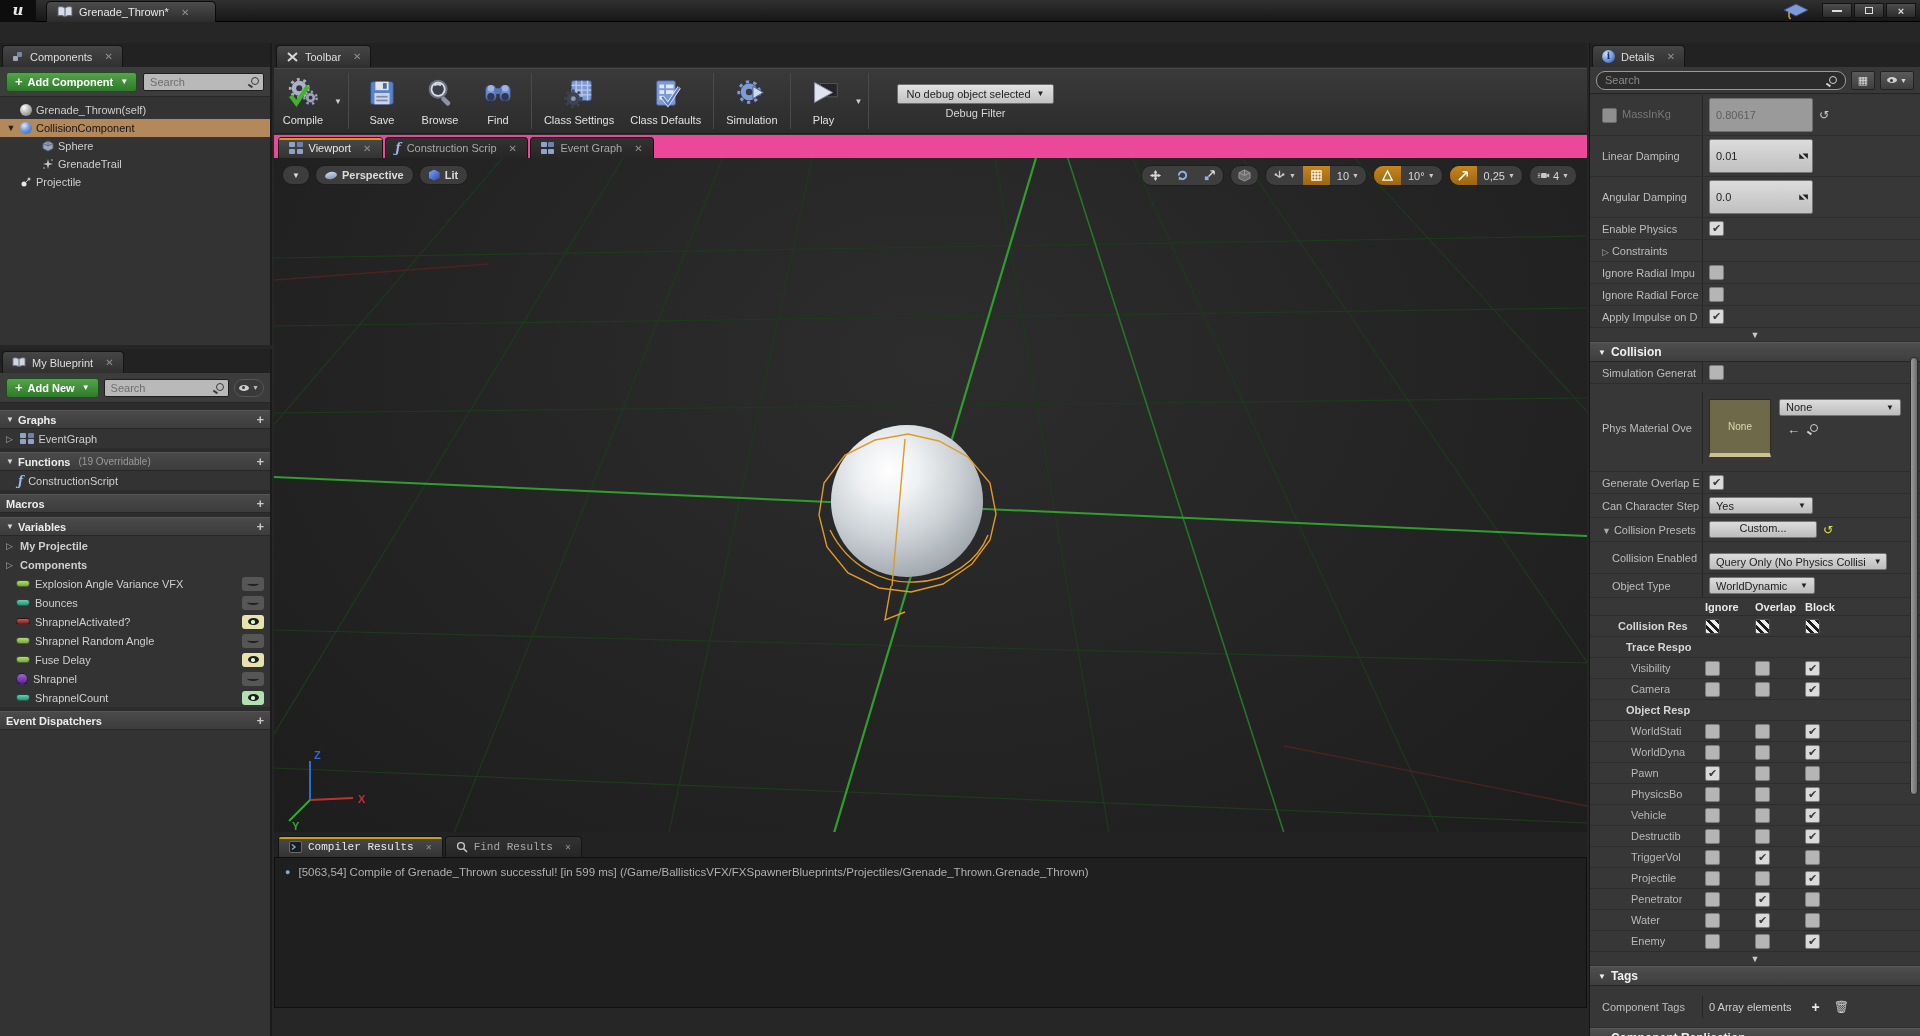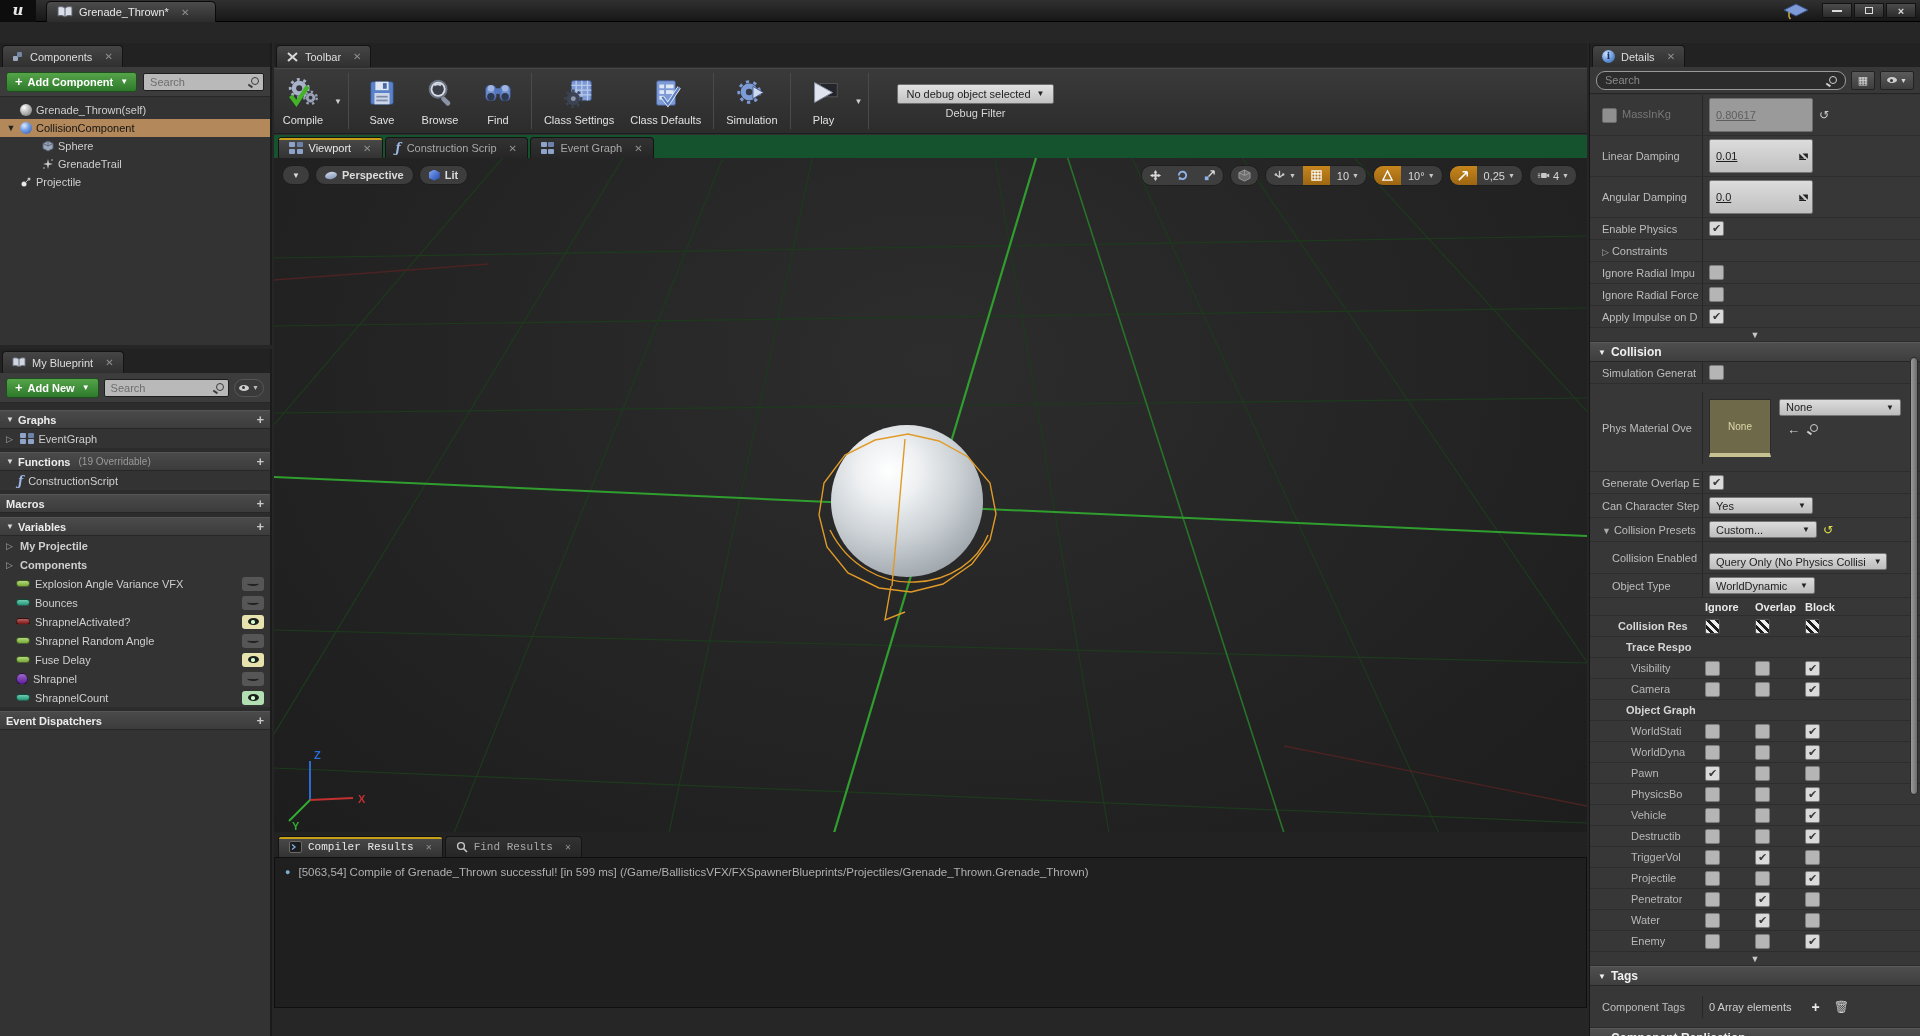--- a/index.html
+++ b/index.html
@@ -120,21 +120,21 @@
     margin:0 4px; }
   .tb-drop { font-size:8px; color:#cfcfcf; align-self:center; margin:0 2px; }
   #debug-group { display:flex; flex-direction:column; align-items:center; margin-left:24px; gap:3px; }
   #debug-dd { height:20px; background:linear-gradient(#e2e2e2,#c2c2c2); color:#1e1e1e;
     border:1px solid #6e6e6e; border-radius:2px; display:flex; align-items:center; gap:6px;
     padding:0 8px; font-size:11px; }
   #debug-dd .car { font-size:8px; color:#222; }
   #debug-filter-label { color:#d8d8d8; font-size:11px; }
 
   #doc-tabs { position:absolute; left:274px; top:135px; width:1313px; height:23px;
-    background:#14532d; display:flex; align-items:flex-end; padding-left:4px; }
+    background:#ec4899; display:flex; align-items:flex-end; padding-left:4px; }
   .dtab { height:21px; display:flex; align-items:center; gap:6px; padding:0 10px;
     background:linear-gradient(#323232,#262626); border:1px solid #141414; border-bottom:none;
     border-radius:4px 4px 0 0; color:#a8a8a8; font-size:11px; position:relative; }
   .dtab.active { background:linear-gradient(#4a4a4a,#333333); color:#e8e8e8; }
   .dtab.active::before { content:""; position:absolute; left:0; top:0; right:0; height:2px;
     background:#c8a018; border-radius:4px 4px 0 0; }
 
   #viewport { position:absolute; left:274px; top:158px; width:1313px; height:674px;
     background:radial-gradient(ellipse at 50% 30%, #2d2d2d 0%, #242424 55%, #1d1d1d 100%);
     overflow:hidden; }
@@ -203,21 +203,21 @@
   .dlabel .exp { color:#aaa; font-size:9px; margin-right:3px; }
   .cb { width:15px; height:15px; background:#b5b5b5; border:1px solid #7c7c7c; border-radius:2px;
     display:flex; align-items:center; justify-content:center; flex:none; }
   .cb.checked { background:#dadada; }
   .cb.checked::after { content:"✔"; color:#3a3a3a; font-size:11px; line-height:11px; }
   .cb.hatched { background:repeating-linear-gradient(45deg,#ededed 0 3px,#1e1e1e 3px 6px);
     border-color:#555; }
   .cb.disabled { background:#8f8f8f; border-color:#6a6a6a; }
   .fld { height:24px; background:linear-gradient(#dcdcdc,#c0c0c0); border:1px solid #757575;
     border-radius:2px; color:#1e1e1e; display:flex; align-items:center; padding:16px 6px;
-    font-size:11px; position:relative;text-decoration:underline; }
+    font-size:11px; position:relative; }
   .fld.disabled { background:#9a9a9a; color:#5e5e5e; border-color:#6e6e6e; }
   .fld .dragico { margin-left:auto; font-size:7px; color:#222; letter-spacing:-2px; }
   .dd { height:17px; background:linear-gradient(#dcdcdc,#bdbdbd); border:1px solid #757575;
     border-radius:2px; color:#1e1e1e; display:flex; align-items:center; gap:8px; padding:0 6px;
     font-size:11px; white-space:nowrap; }
   .dd .car { margin-left:auto; font-size:8px; color:#222; }
   .reset { color:#c9c9c9; font-size:12px; }
   .reset.yellow { color:#e0e04a; }
   .expander { height:14px; display:flex; align-items:center; justify-content:center;
     background:#373737; border-bottom:1px solid #2d2d2d; color:#c8c8c8; font-size:9px; }
@@ -901,21 +901,21 @@
           <div class="dval">
             <div class="dd" style="width: 104px;">
               <span>Yes</span>
               <span class="car">▼</span>
             </div>
           </div>
         </div>
         <div class="drow">
           <div class="dlabel"><span class="exp">▼</span><span>Collision Presets</span></div>
           <div class="dval">
-            <div class="dd" style="width: 108px;">
+            <div class="dd" style="width: 108px; flex-direction: column;">
               <span>Custom...</span>
               <span class="car">▼</span>
             </div>
             <span class="reset yellow">↺</span>
           </div>
         </div>
         <div class="drow">
           <div class="dlabel" style="padding-left: 22px;"><span>Collision Enabled</span></div>
           <div class="dval">
             <div class="dd" style="width: 178px; margin-top: 8px;">
@@ -953,21 +953,21 @@
           <span class="cb" style="position: absolute; left: 165px;"></span>
           <span class="cb checked" style="position: absolute; left: 215px;"></span>
         </div>
         <div class="mtx-row">
           <span class="ml" style="left: 41px; max-width: 70px;">Camera</span>
           <span class="cb" style="position: absolute; left: 115px;"></span>
           <span class="cb" style="position: absolute; left: 165px;"></span>
           <span class="cb checked" style="position: absolute; left: 215px;"></span>
         </div>
         <div class="mtx-row sub">
-          <span class="ml" style="left: 36px; max-width: 70px;">Object Graph</span>
+          <span class="ml" style="left: 36px; max-width: 70px;">Object Resp</span>
         </div>
         <div class="mtx-row">
           <span class="ml" style="left: 41px; max-width: 70px;">WorldStati</span>
           <span class="cb" style="position: absolute; left: 115px;"></span>
           <span class="cb" style="position: absolute; left: 165px;"></span>
           <span class="cb checked" style="position: absolute; left: 215px;"></span>
         </div>
         <div class="mtx-row">
           <span class="ml" style="left: 41px; max-width: 70px;">WorldDyna</span>
           <span class="cb" style="position: absolute; left: 115px;"></span>

